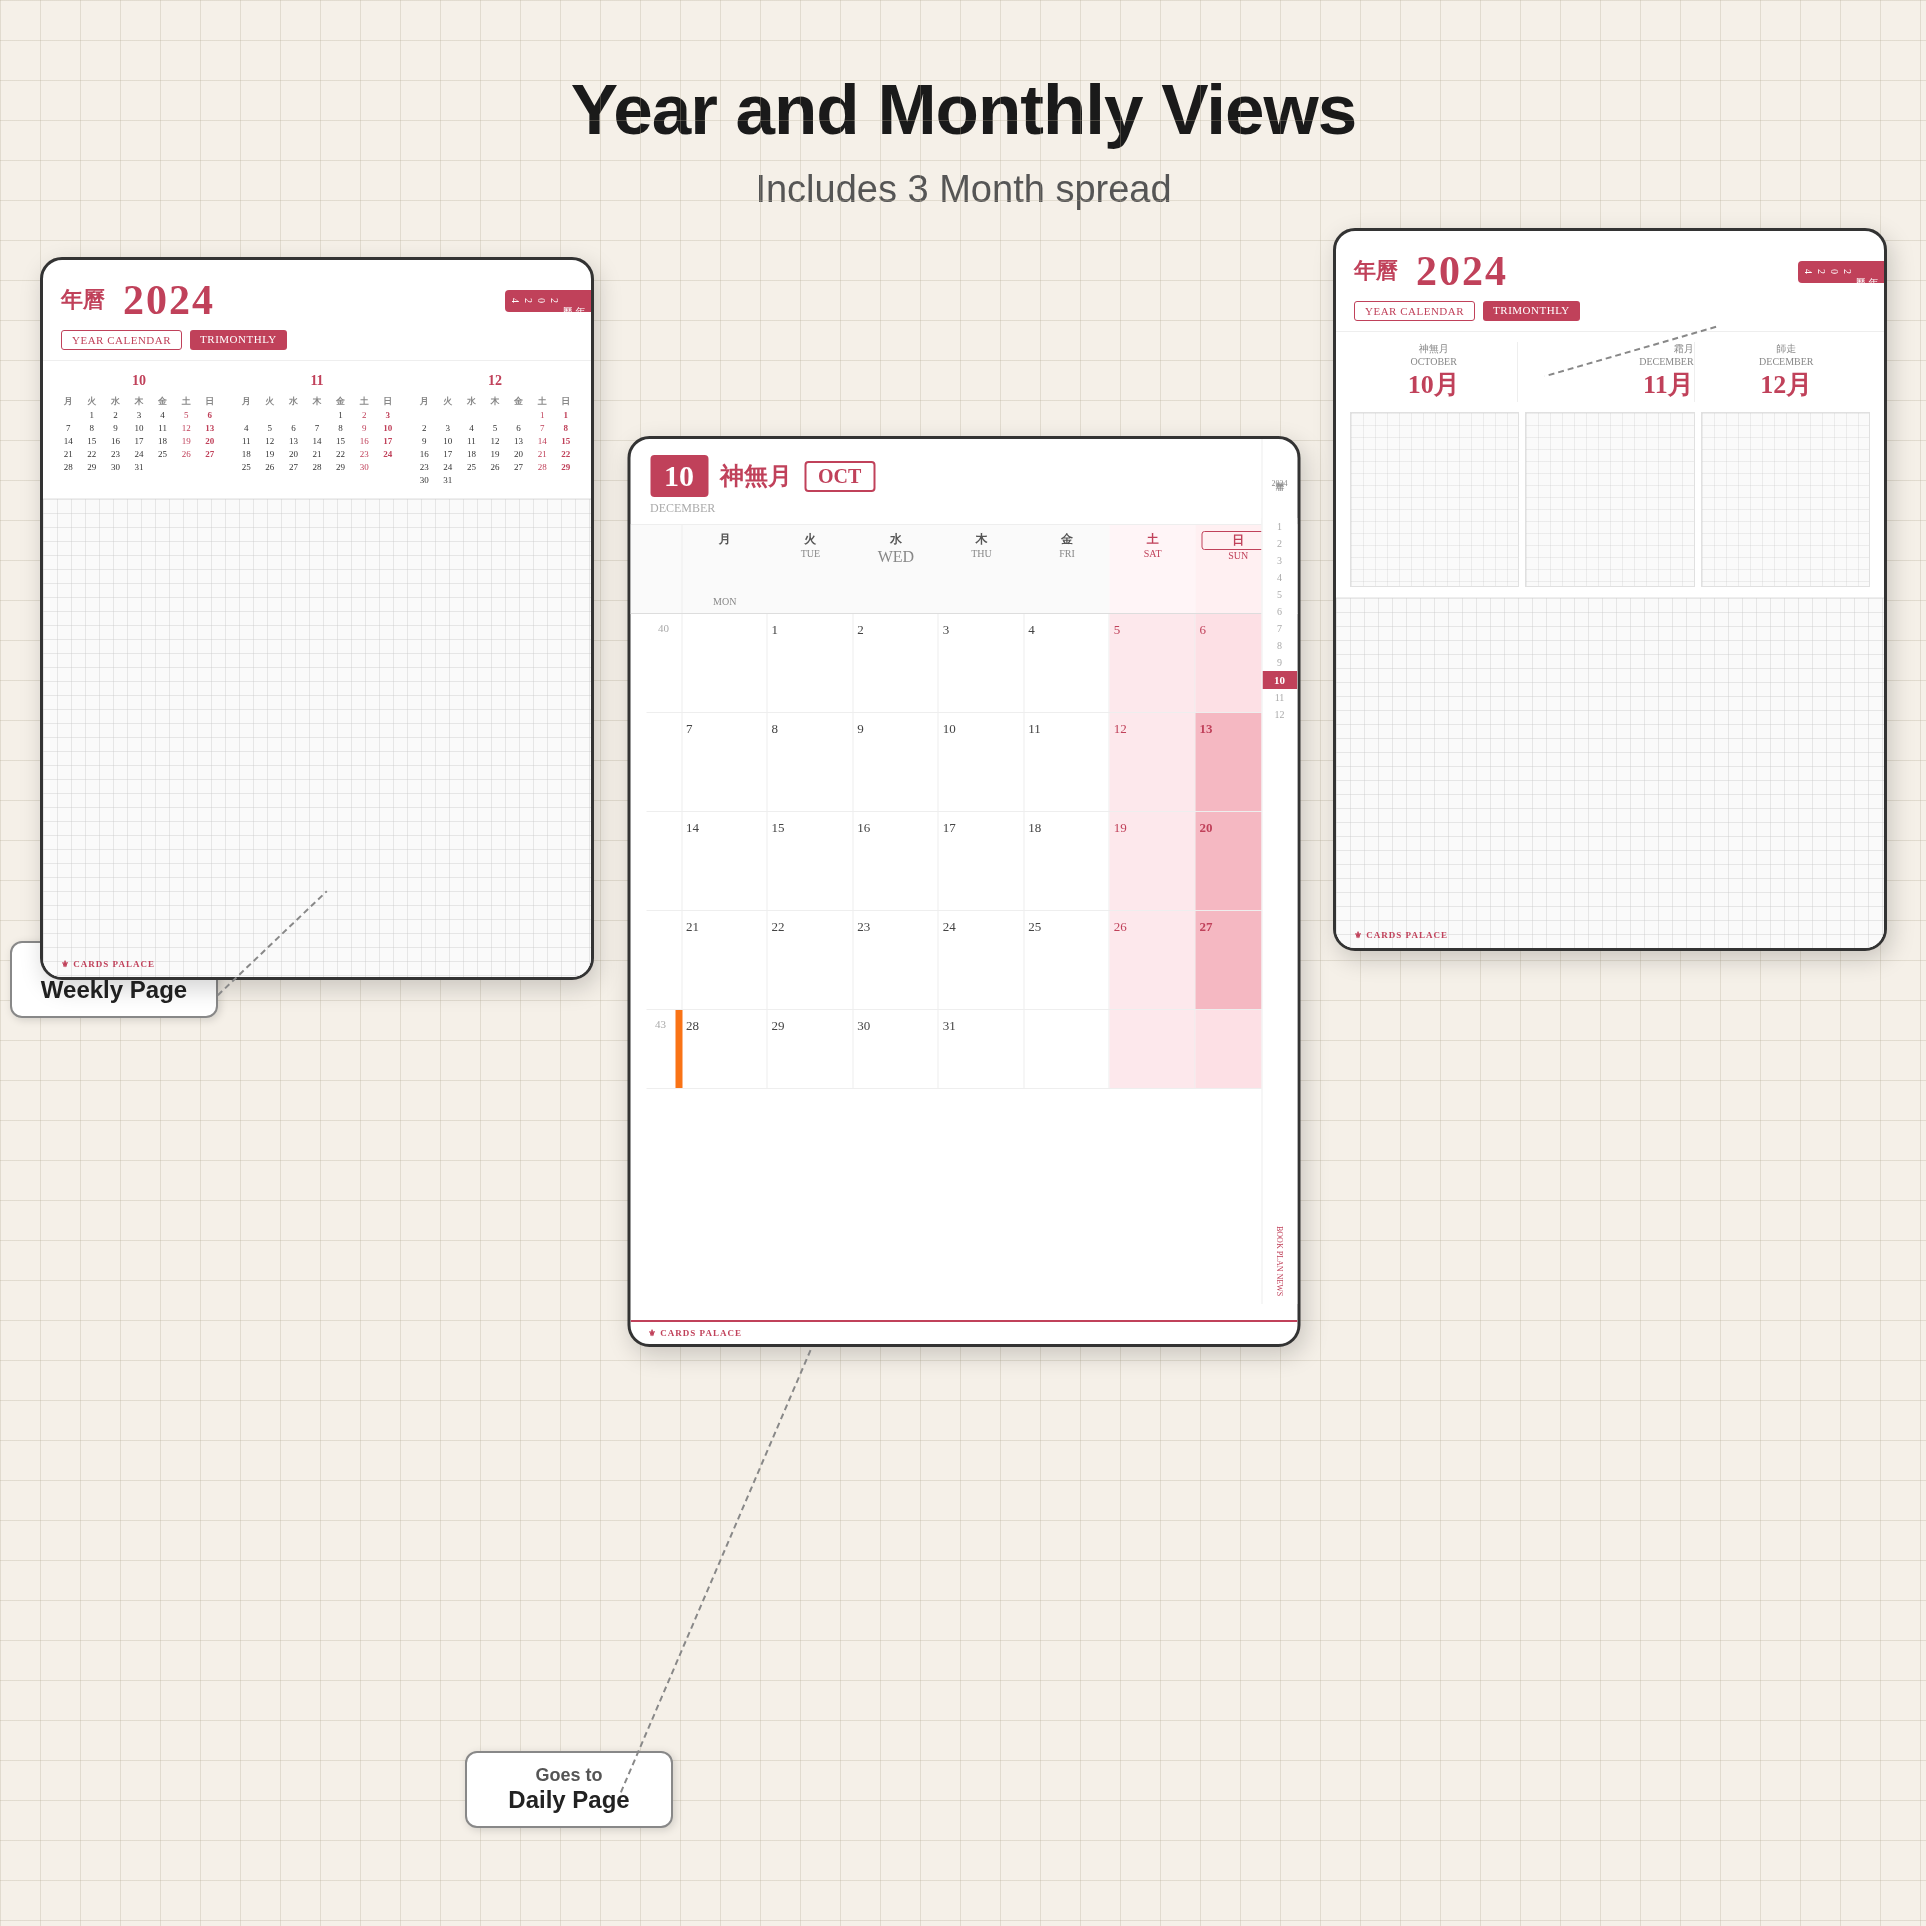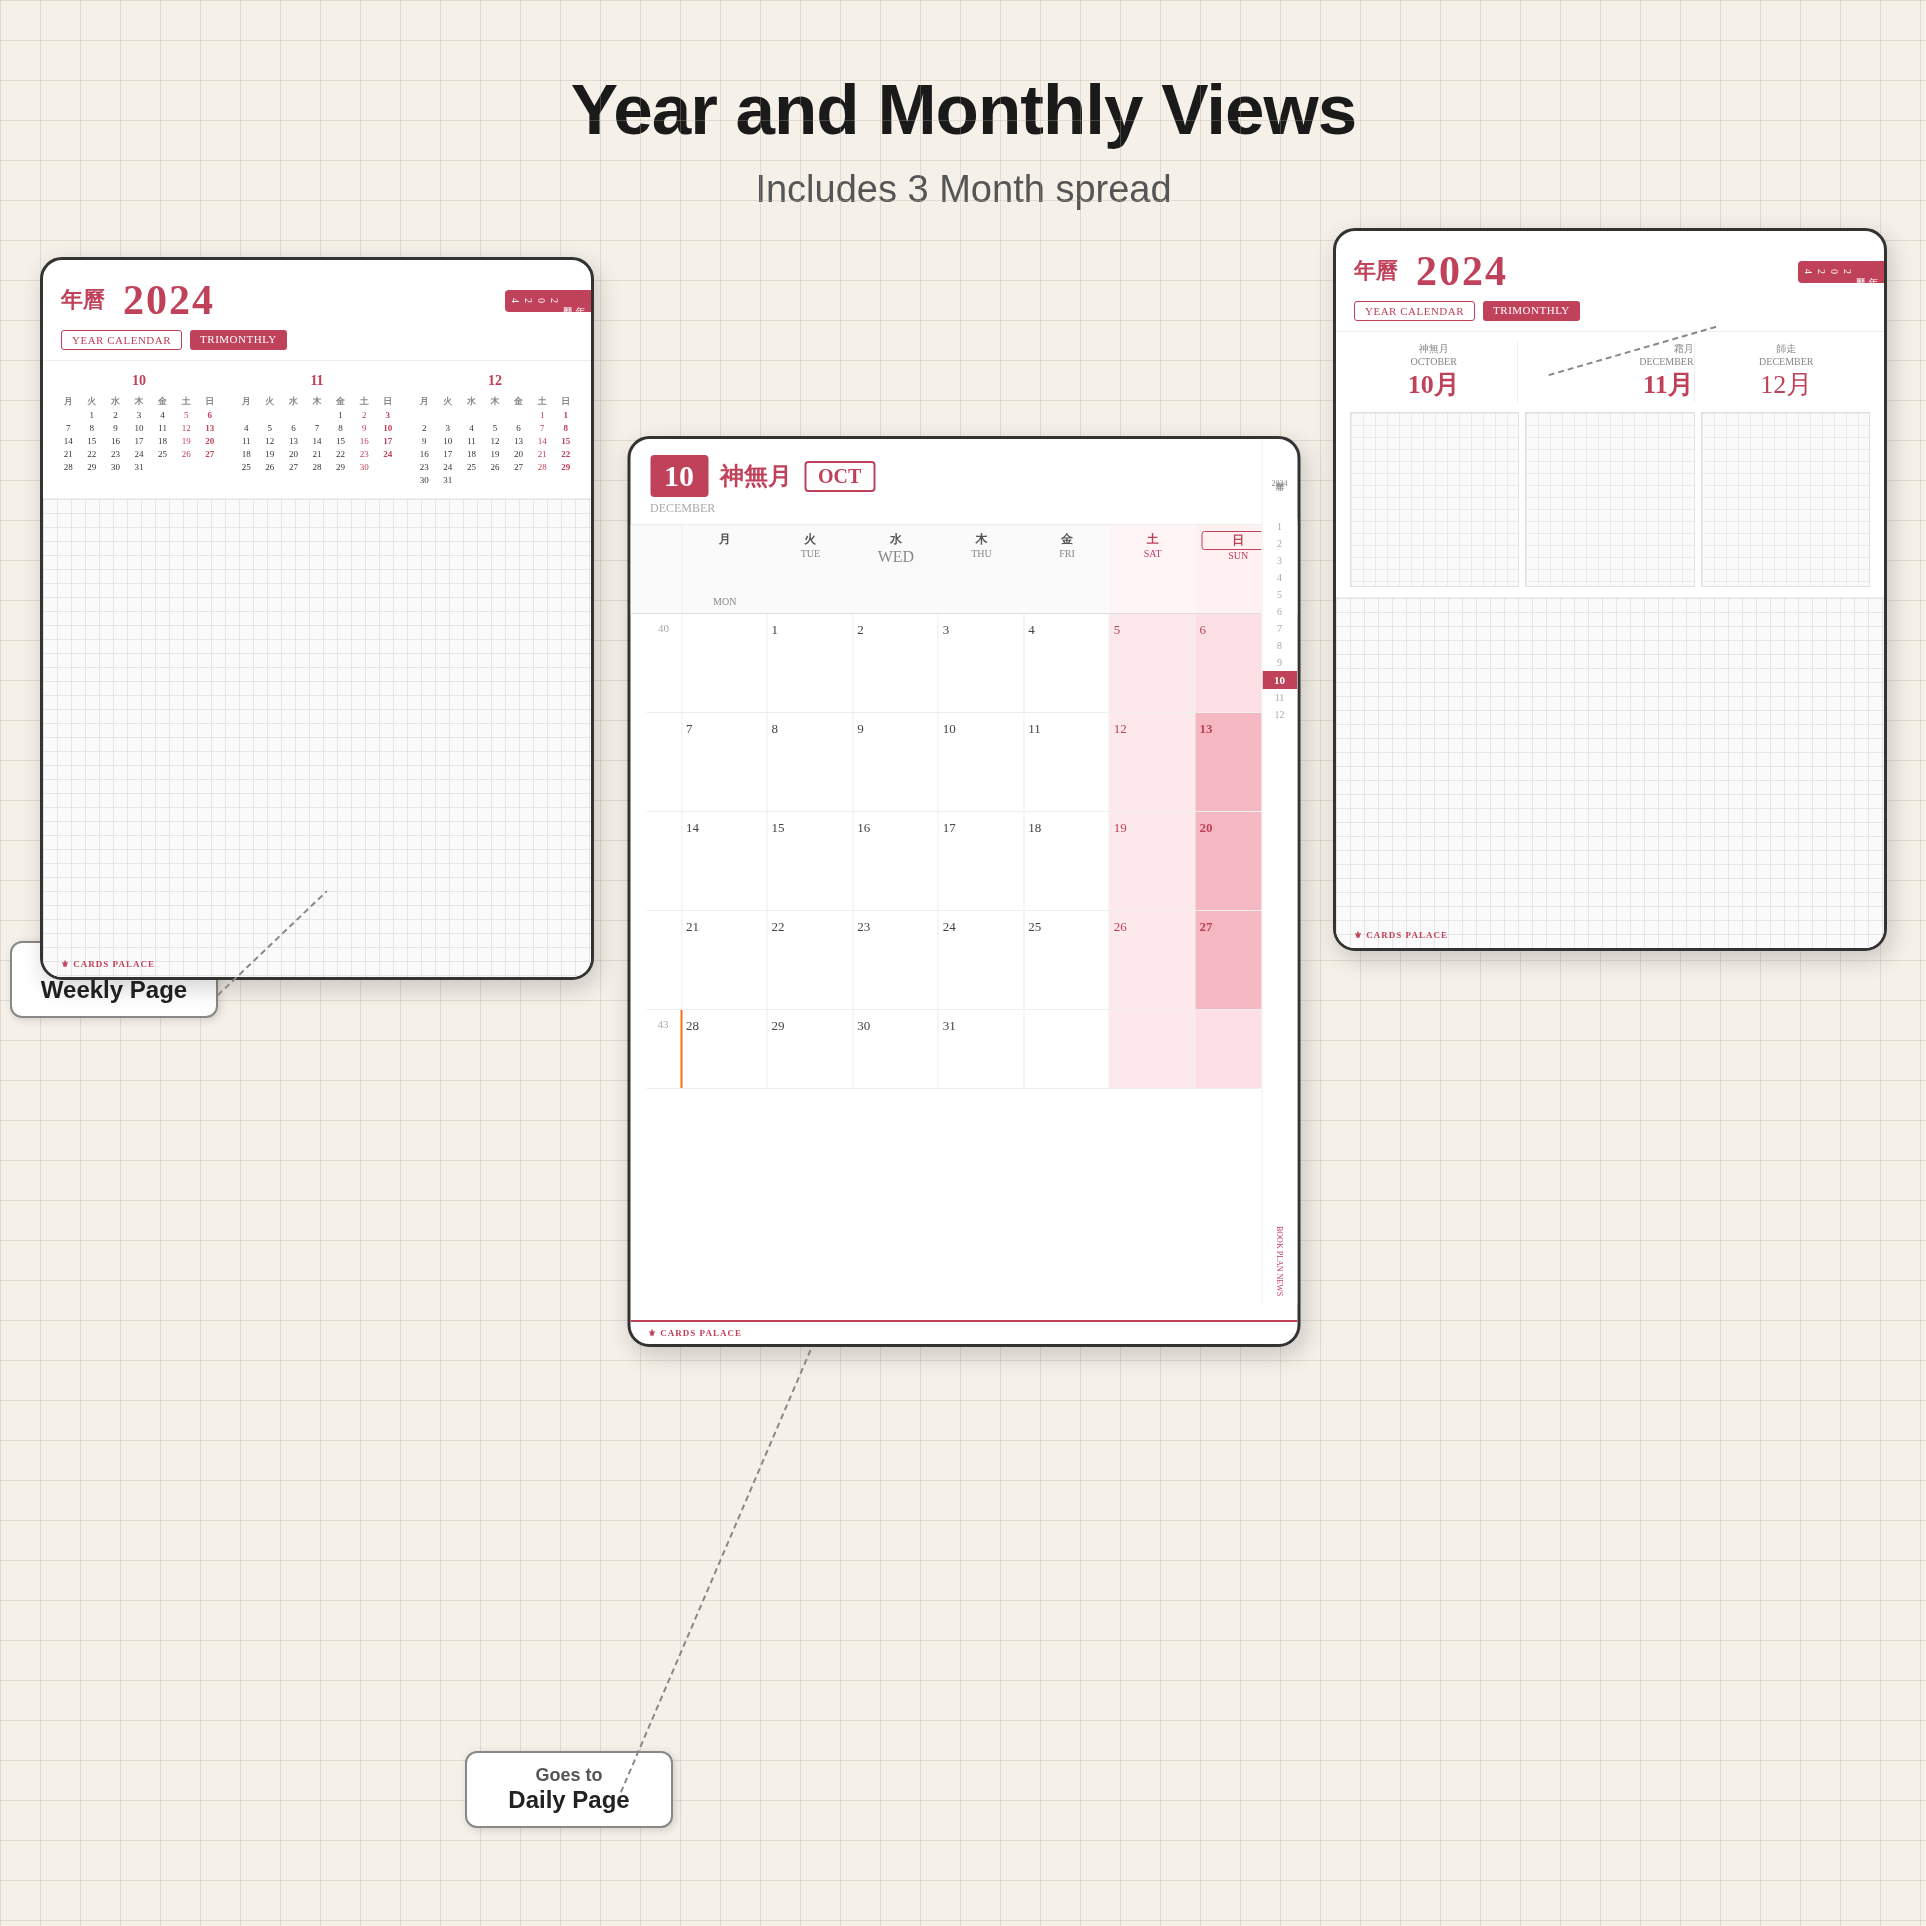--- a/index.html
+++ b/index.html
@@ -502,21 +502,21 @@
         <div style="font-size:26px; font-weight:700; color:#c0415a;">10月</div>
       </div>
       <div style="flex:1; text-align:right; border-right: 1px solid #eee;">
         <div style="font-size:10px; color:#888;">霜月</div>
         <div style="font-size:10px; color:#888;">DECEMBER</div>
         <div style="font-size:26px; font-weight:700; color:#c0415a;">11月</div>
       </div>
       <div style="flex:1; text-align:center;">
         <div style="font-size:10px; color:#888;">師走</div>
         <div style="font-size:10px; color:#888;">DECEMBER</div>
-        <div style="font-size:26px; font-weight:400; color:#c0415a;">12月</div>
+        <div style="font-size:26px; font-weight:700; color:#c0415a;">12月</div>
       </div>
     </div>
 
     <div style="flex:1; display:flex; padding:0 14px 10px; gap:6px;">
       <div style="flex:1; background:#fafafa; border:1px solid #e0e0e0;">
         <div style="height:100%; background-image: linear-gradient(rgba(200,200,200,0.3) 1px, transparent 1px), linear-gradient(90deg, rgba(200,200,200,0.3) 1px, transparent 1px); background-size: 12px 12px;"></div>
       </div>
       <div style="flex:1; background:#fafafa; border:1px solid #e0e0e0;">
         <div style="height:100%; background-image: linear-gradient(rgba(200,200,200,0.3) 1px, transparent 1px), linear-gradient(90deg, rgba(200,200,200,0.3) 1px, transparent 1px); background-size: 12px 12px;"></div>
       </div>
@@ -622,21 +622,21 @@
         <div style="border-right:1px solid #eee; padding:6px 4px;"><span style="font-size:13px; color:#444;">21</span></div>
         <div style="border-right:1px solid #eee; padding:6px 4px;"><span style="font-size:13px; color:#444;">22</span></div>
         <div style="border-right:1px solid #eee; padding:6px 4px;"><span style="font-size:13px; color:#444;">23</span></div>
         <div style="border-right:1px solid #eee; padding:6px 4px;"><span style="font-size:13px; color:#444;">24</span></div>
         <div style="border-right:1px solid #eee; padding:6px 4px;"><span style="font-size:13px; color:#444;">25</span></div>
         <div style="border-right:1px solid #eee; padding:6px 4px; background:#fde8ec;"><span style="font-size:13px; color:#c0415a;">26</span></div>
         <div style="padding:6px 4px; background:#f5b8c2;"><span style="font-size:13px; color:#c0415a; font-weight:700;">27</span></div>
       </div>
 
       <div style="display:grid; grid-template-columns:36px repeat(7,1fr); border-bottom:1px solid #eee; min-height:79px;">
-        <div style="font-size:11px; color:#aaa; text-align:center; padding-top:8px; border-right:2px solid #f97316;">43</div>
+        <div style="font-size:11px; color:#aaa; text-align:center; padding-top:8px; border-right:7px solid #f97316;">43</div>
         <div style="border-right:1px solid #eee; padding:6px 4px;"><span style="font-size:13px; color:#444;">28</span></div>
         <div style="border-right:1px solid #eee; padding:6px 4px;"><span style="font-size:13px; color:#444;">29</span></div>
         <div style="border-right:1px solid #eee; padding:6px 4px;"><span style="font-size:13px; color:#444;">30</span></div>
         <div style="border-right:1px solid #eee; padding:6px 4px;"><span style="font-size:13px; color:#444;">31</span></div>
         <div style="border-right:1px solid #eee; padding:6px 4px;"></div>
         <div style="border-right:1px solid #eee; padding:6px 4px; background:#fde8ec;"></div>
         <div style="padding:6px 4px; background:#fde0e5;"></div>
       </div>
     </div>
 

